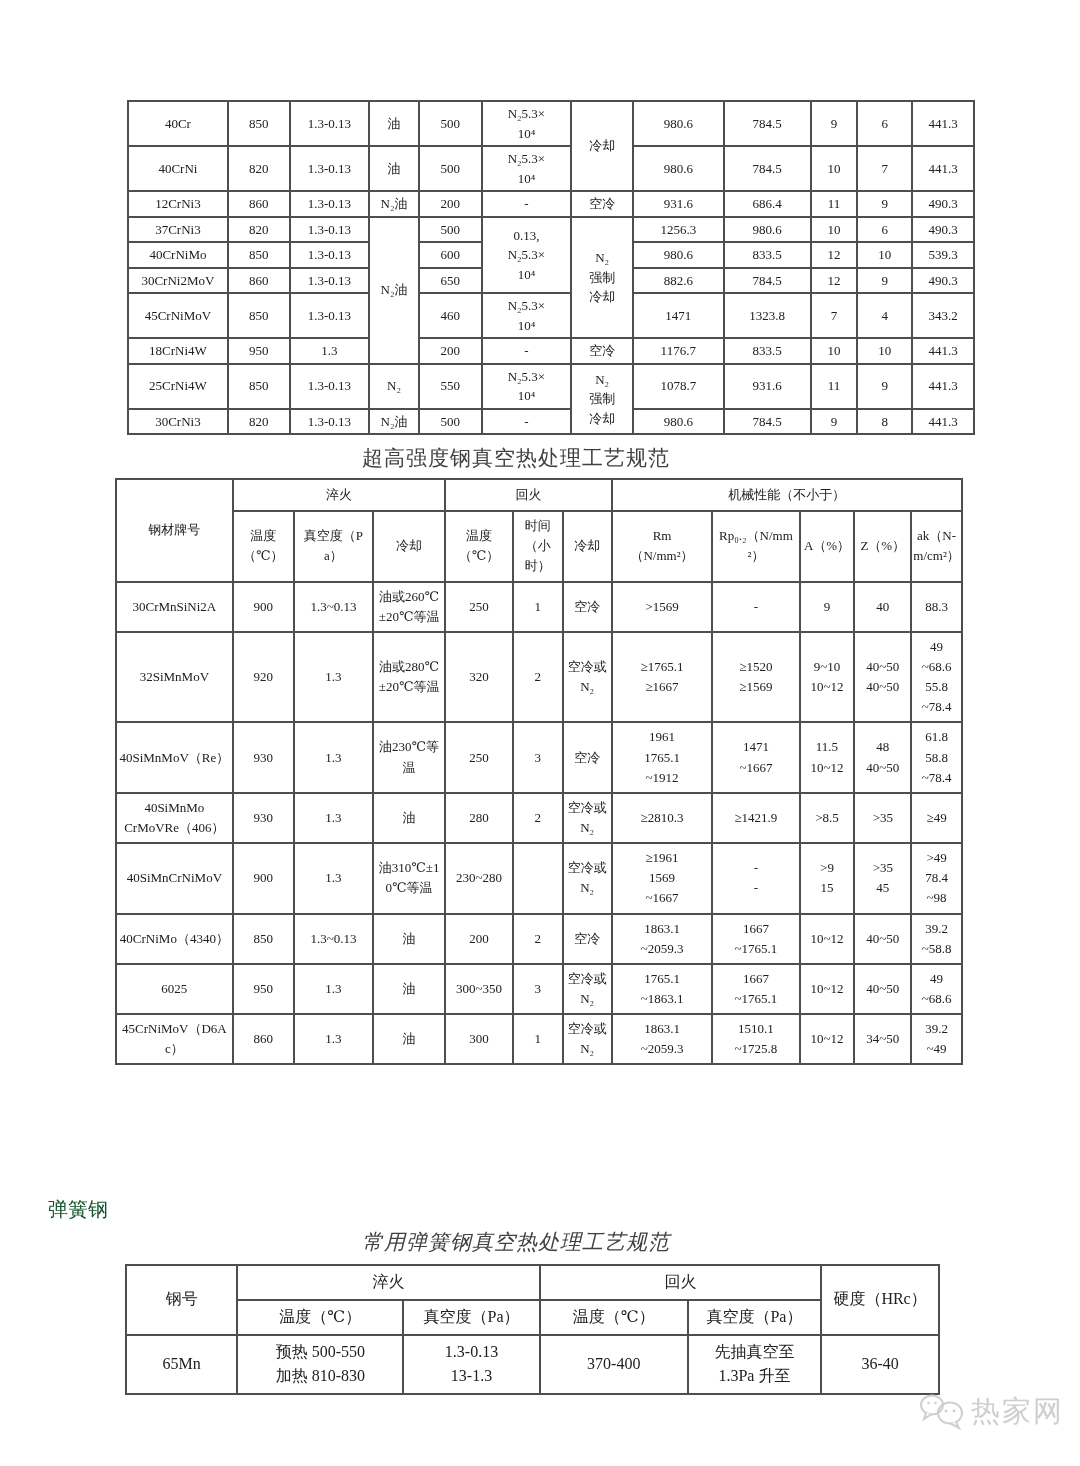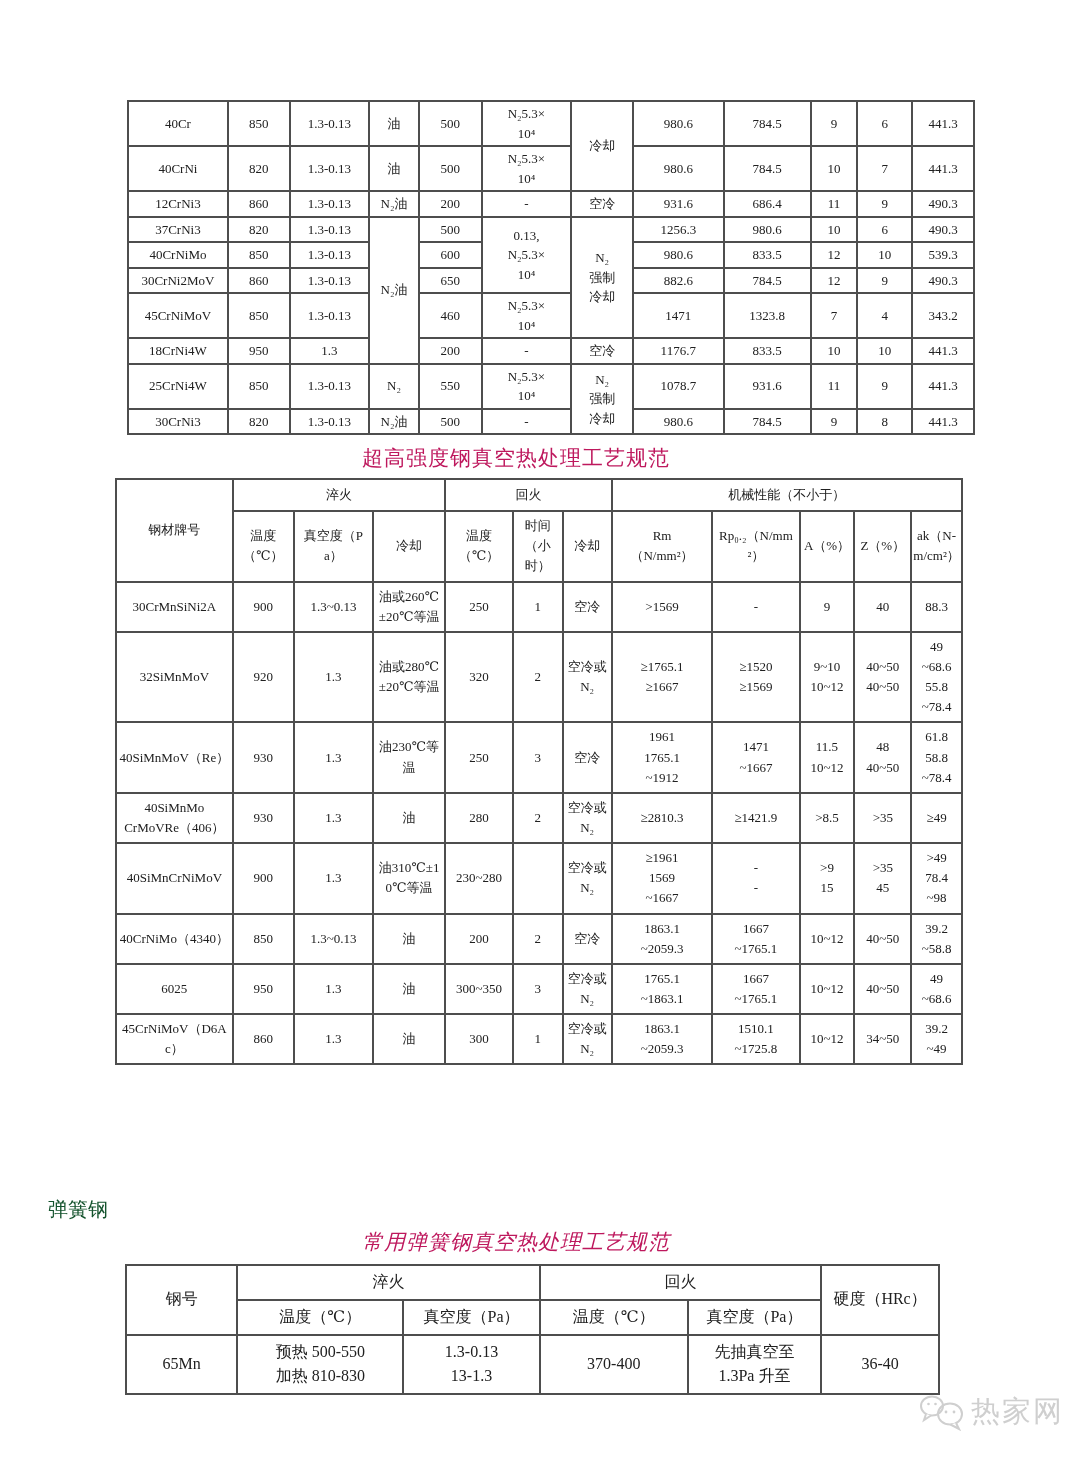--- a/index.html
+++ b/index.html
@@ -12,35 +12,35 @@
   td,th{
     border:2px solid #4e4e4e;text-align:center;vertical-align:middle;
     font-weight:normal;white-space:pre-line;word-break:break-all;
   }
   
   #table1{position:absolute;left:115px;top:100px;width:848px;margin-left:12px;}
   #table1 td,#table1 th{font-size:13px;line-height:1.5;padding:2px 1px;}
   
   .center-title{
     position:absolute;left:0;width:1032px;text-align:center;
-    font-size:21px;letter-spacing:1px;color:#be185d;
+    font-size:21px;letter-spacing:1px;color:#404040;
   }
   #title2{top:444px;}
   
   #table2{position:absolute;left:115px;top:478px;width:848px;}
   #table2 td,#table2 th{font-size:13px;line-height:1.55;padding:4px 1px;}
   #table2 tr:first-child th{padding:5px 1px;}
   
   #spring-label{position:absolute;left:48px;top:1196px;font-size:20px;color:#14532d;}
   #title3{top:1228px;font-style:italic;}
   #table3{position:absolute;left:125px;top:1264px;width:815px;}
   #table3 td,#table3 th{font-size:16px;line-height:1.55;padding:4px 3px;}
   
   #watermark{
-    position:absolute;top:1392px;right:16px;display:flex;align-items:center;gap:6px;
+    position:absolute;top:1392px;right:16px;display:flex;align-items:flex-start;gap:6px;
     color:#cfcfcf;font-size:29px;letter-spacing:2px;user-select:none;
   }
   #watermark svg{display:block;}
 </style>
 </head>
 <body>
 
 <table id="table1">
   <colgroup>
     <col style="width:11.8%">

